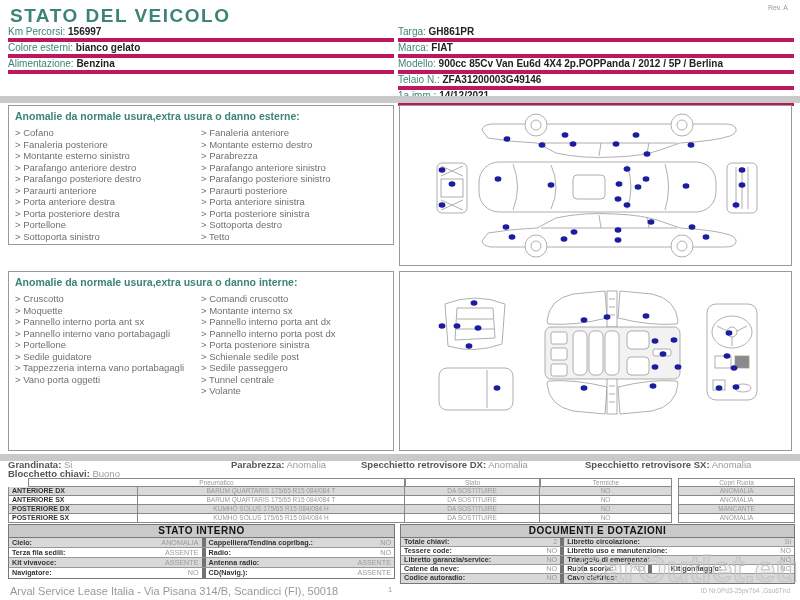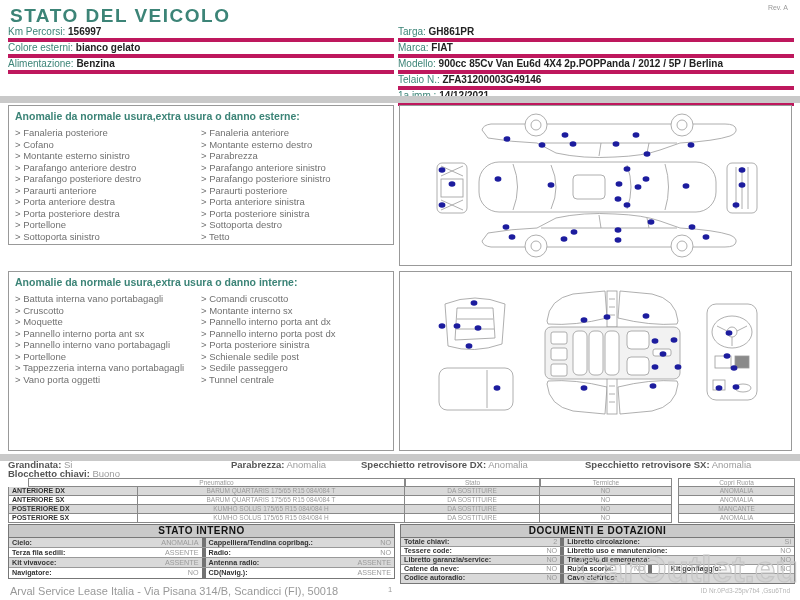--- a/index.html
+++ b/index.html
@@ -109,22 +109,22 @@
       <span class="fval">14/12/2021</span>
     </div>
   </div>
 
   <div class="band" style="top:96px;"></div>
 
   <div class="sec-box" style="left:8px;top:105px;width:386px;height:140px;">
     <div class="sec-title">Anomalie da normale usura,extra usura o danno esterne:</div>
     <div class="cols">
       <div class="col">
+          <div>&gt; Cofano</div>
           <div>&gt; Fanaleria posteriore</div>
-          <div>&gt; Cofano</div>
           <div>&gt; Montante esterno sinistro</div>
           <div>&gt; Parafango anteriore destro</div>
           <div>&gt; Parafango posteriore destro</div>
           <div>&gt; Paraurti anteriore</div>
           <div>&gt; Porta anteriore destra</div>
           <div>&gt; Porta posteriore destra</div>
           <div>&gt; Portellone</div>
           <div>&gt; Sottoporta sinistro</div>
         </div>
       <div class="col">
@@ -210,38 +210,39 @@
           <ellipse cx="291" cy="121" rx="3.4" ry="2.7" fill="#1c1c9e"></ellipse>
           <ellipse cx="305" cy="131" rx="3.4" ry="2.7" fill="#1c1c9e"></ellipse>
         </g>
     </svg>
   </div>
 
   <div class="sec-box" style="left:8px;top:271px;width:386px;height:180px;">
     <div class="sec-title">Anomalie da normale usura,extra usura o danno interne:</div>
     <div class="cols">
       <div class="col">
-          <div>&gt; Battuta interna vano portabagagli</div>
           <div>&gt; Cruscotto</div>
           <div>&gt; Moquette</div>
           <div>&gt; Pannello interno porta ant sx</div>
           <div>&gt; Pannello interno vano portabagagli</div>
           <div>&gt; Portellone</div>
+          <div>&gt; Sedile guidatore</div>
           <div>&gt; Tappezzeria interna vano portabagagli</div>
           <div>&gt; Vano porta oggetti</div>
         </div>
       <div class="col">
           <div>&gt; Comandi cruscotto</div>
           <div>&gt; Montante interno sx</div>
           <div>&gt; Pannello interno porta ant dx</div>
           <div>&gt; Pannello interno porta post dx</div>
           <div>&gt; Porta posteriore sinistra</div>
           <div>&gt; Schienale sedile post</div>
           <div>&gt; Sedile passeggero</div>
           <div>&gt; Tunnel centrale</div>
+          <div>&gt; Volante</div>
         </div>
     </div>
   </div>
 
   <div class="diag-box" style="left:399px;top:271px;width:393px;height:180px;">
     <svg viewBox="0 0 389 178">
       <defs>
         <path id="wing" class="fl" d="M2,30 Q4,8 28,3 L60,0 L62,27 Q30,35 3,33 Z"></path>
       </defs>
       <g transform="translate(38,22)">

